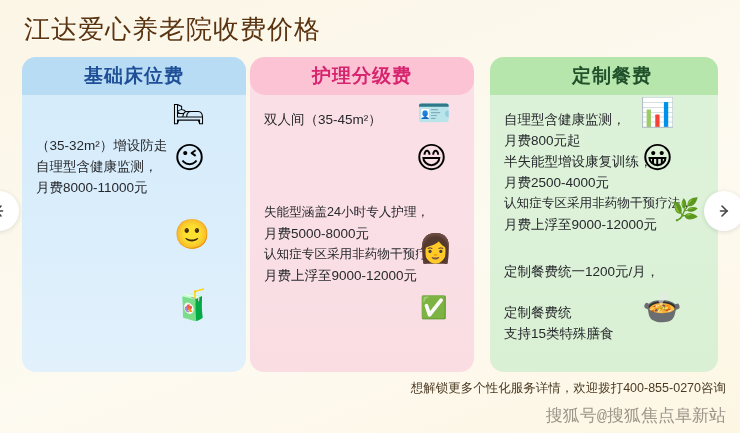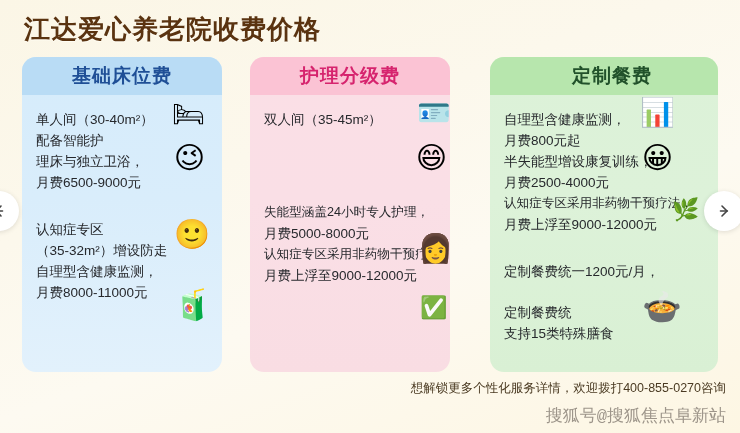--- a/index.html
+++ b/index.html
@@ -12,46 +12,46 @@
     position: relative;
     width: 740px; height: 433px;
     background: linear-gradient(160deg, #fbf6e6 0%, #fcf8ec 35%, #fdfaf1 60%, #fdf6e3 100%);
   }
   
   #title-wrap {
     position: absolute; left: 18px; top: 10px;
     padding: 2px 6px 4px 6px;
   }
   #title {
-    font-size: 26px; font-weight: bold;
+    font-size: 26px; font-weight: normal;
     color: #5a3310;
     letter-spacing: 1px;
     white-space: nowrap;
     text-shadow: 0 1px 0 #fffdf4;
   }
   
   .col {
     position: absolute;
     top: 57px;
-    width: 200px;
+    width: 224px;
     height: 315px;
     border-radius: 14px;
     overflow: hidden;
   }
   #col-bed   { left: 22px;  background: linear-gradient(180deg,#d6ecfb 0%, #d9edfb 45%, #e2f1fc 100%); }
   #col-care  { left: 250px; background: linear-gradient(180deg,#fbdfe6 0%, #fadfe6 45%, #f9dde3 100%); }
   #col-meal  { left: 490px; width: 228px; background: linear-gradient(180deg,#dcf2d8 0%, #ddf2d9 45%, #d9f0d4 100%); }
   .col-head {
     height: 38px;
     display: flex; align-items: center; justify-content: center;
     font-size: 19px; font-weight: bold;
     letter-spacing: 1px;
   }
   #head-bed  { background: #b9dcf5; color: #1f4f96; }
-  #head-care { background: #fbc3d4; color: #d6246e; }
+  #head-care { background: #fbc3d4; color: #d6246e; border-radius: 15px; }
   #head-meal { background: #b7e6ad; color: #21512a; padding-left: 16px; }
   .col-body {
     position: relative;
     padding: 14px 10px 0 14px;
     height: 277px;
   }
   .blk { position: relative; }
   .blk p {
     font-size: 13.5px;
     line-height: 21px;
@@ -91,31 +91,24 @@
 <div id="poster">
 
   <div id="title-wrap">
     <div id="title">江达爱心养老院收费价格</div>
   </div>
 
   <div class="col" id="col-bed">
     <div class="col-head" id="head-bed">基础床位费</div>
     <div class="col-body">
 
-      <div class="blk">
-        <p>单人间（30-40m²）</p>
-        <p>配备智能护</p>
-        <p>理床与独立卫浴，</p>
-        <p>月费6500-9000元</p>
-      </div>
 
       <div class="gap-l"></div>
 
       <div class="blk">
-        <p>认知症专区</p>
         <p>（35-32m²）增设防走</p>
         <p>自理型含健康监测，</p>
         <p>月费8000-11000元</p>
       </div>
 
       <span class="ico" style="left:150px; top:6px; font-size:26px;">🛏</span>
       <span class="ico" style="left:152px; top:48px; font-size:30px;">😉</span>
       <span class="ico" style="left:152px; top:125px; font-size:29px;">🙂</span>
       <span class="ico" style="left:152px; top:195px; font-size:30px;">🧃</span>
     </div>

